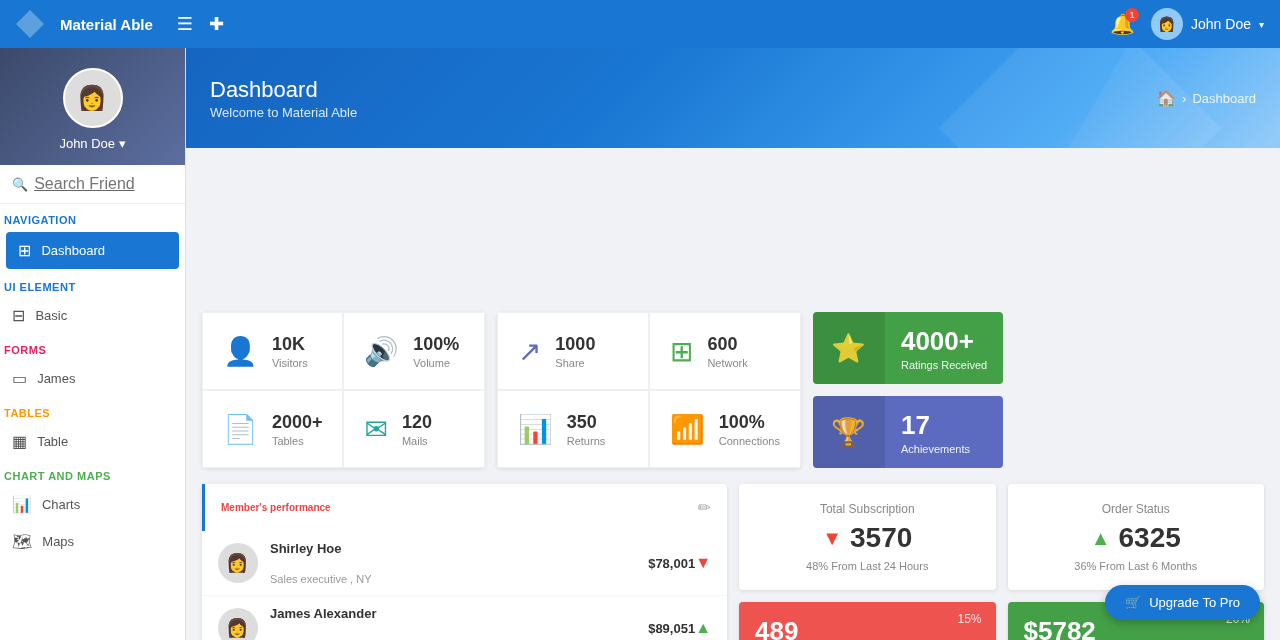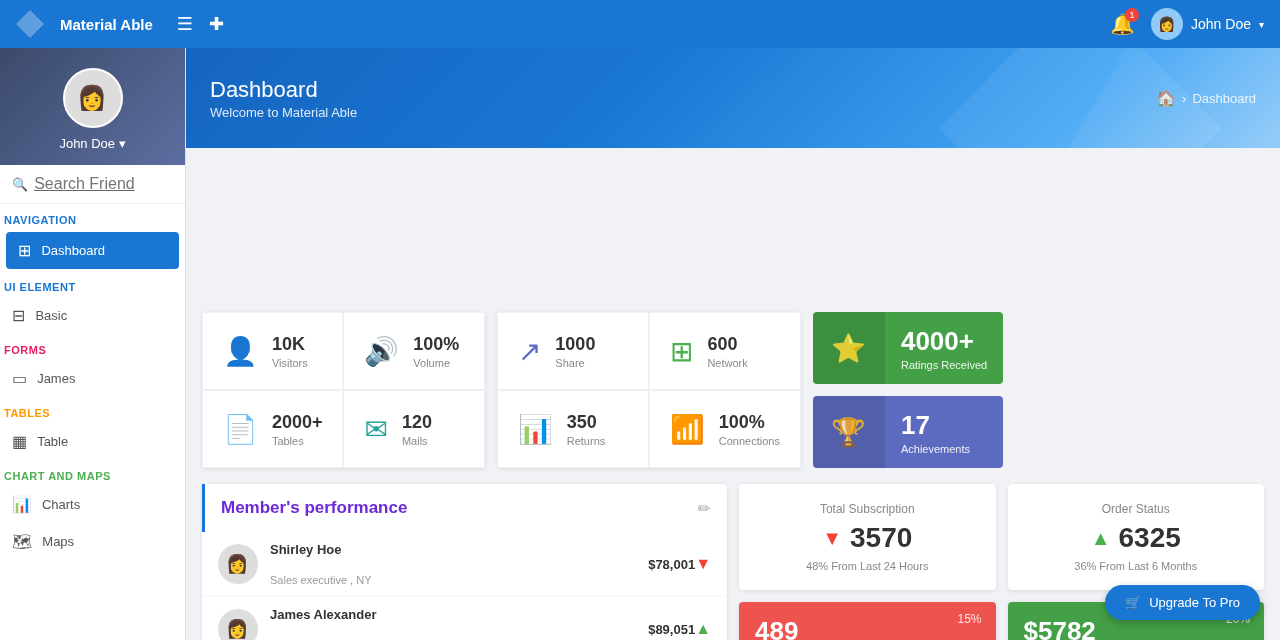--- a/index.html
+++ b/index.html
@@ -128,21 +128,21 @@
     .stat-card-info { padding: 10px 16px; color: #fff; }
     .stat-card-num { font-size: 26px; font-weight: 700; }
     .stat-card-desc { font-size: 11px; opacity: 0.9; margin-top: 2px; }
 
     
     .lower-grid { display: grid; grid-template-columns: 1fr 1fr; gap: 12px; }
 
     
     .panel { background: #fff; border-radius: 4px; box-shadow: 0 1px 4px rgba(0,0,0,0.1); }
     .panel-header { padding: 14px 16px; border-left: 3px solid #1976d2; display: flex; align-items: center; justify-content: space-between; }
-    .panel-title { font-size: 17px; font-weight: 600; color: #6d28d9; }
+    .panel-title { font-size: 10px; font-weight: 600; color: #ef4444; }
     .panel-edit { color: #aaa; cursor: pointer; font-size: 16px; }
 
     .member-row { display: flex; align-items: center; padding: 10px 16px; border-bottom: 1px solid #f5f5f5; }
     .member-avatar { width: 40px; height: 40px; border-radius: 50%; background: #ddd; margin-right: 12px; overflow: hidden; display: flex; align-items: center; justify-content: center; font-size: 18px; flex-shrink: 0; }
     .member-name { font-size: 13px; font-weight: 600; color: #333; }
     .member-role { font-size: 11px; color: #999; margin-top: 17px; }
     .member-amount { margin-left: auto; font-size: 13px; font-weight: 600; color: #333; margin-right: 0; }
     .member-trend-up { color: #4caf50; font-size: 16px; }
     .member-trend-down { color: #f44336; font-size: 16px; }
     .stat-widget { background: #fff; border-radius: 4px; box-shadow: 0 1px 4px rgba(0,0,0,0.1); padding: 18px 20px; }

